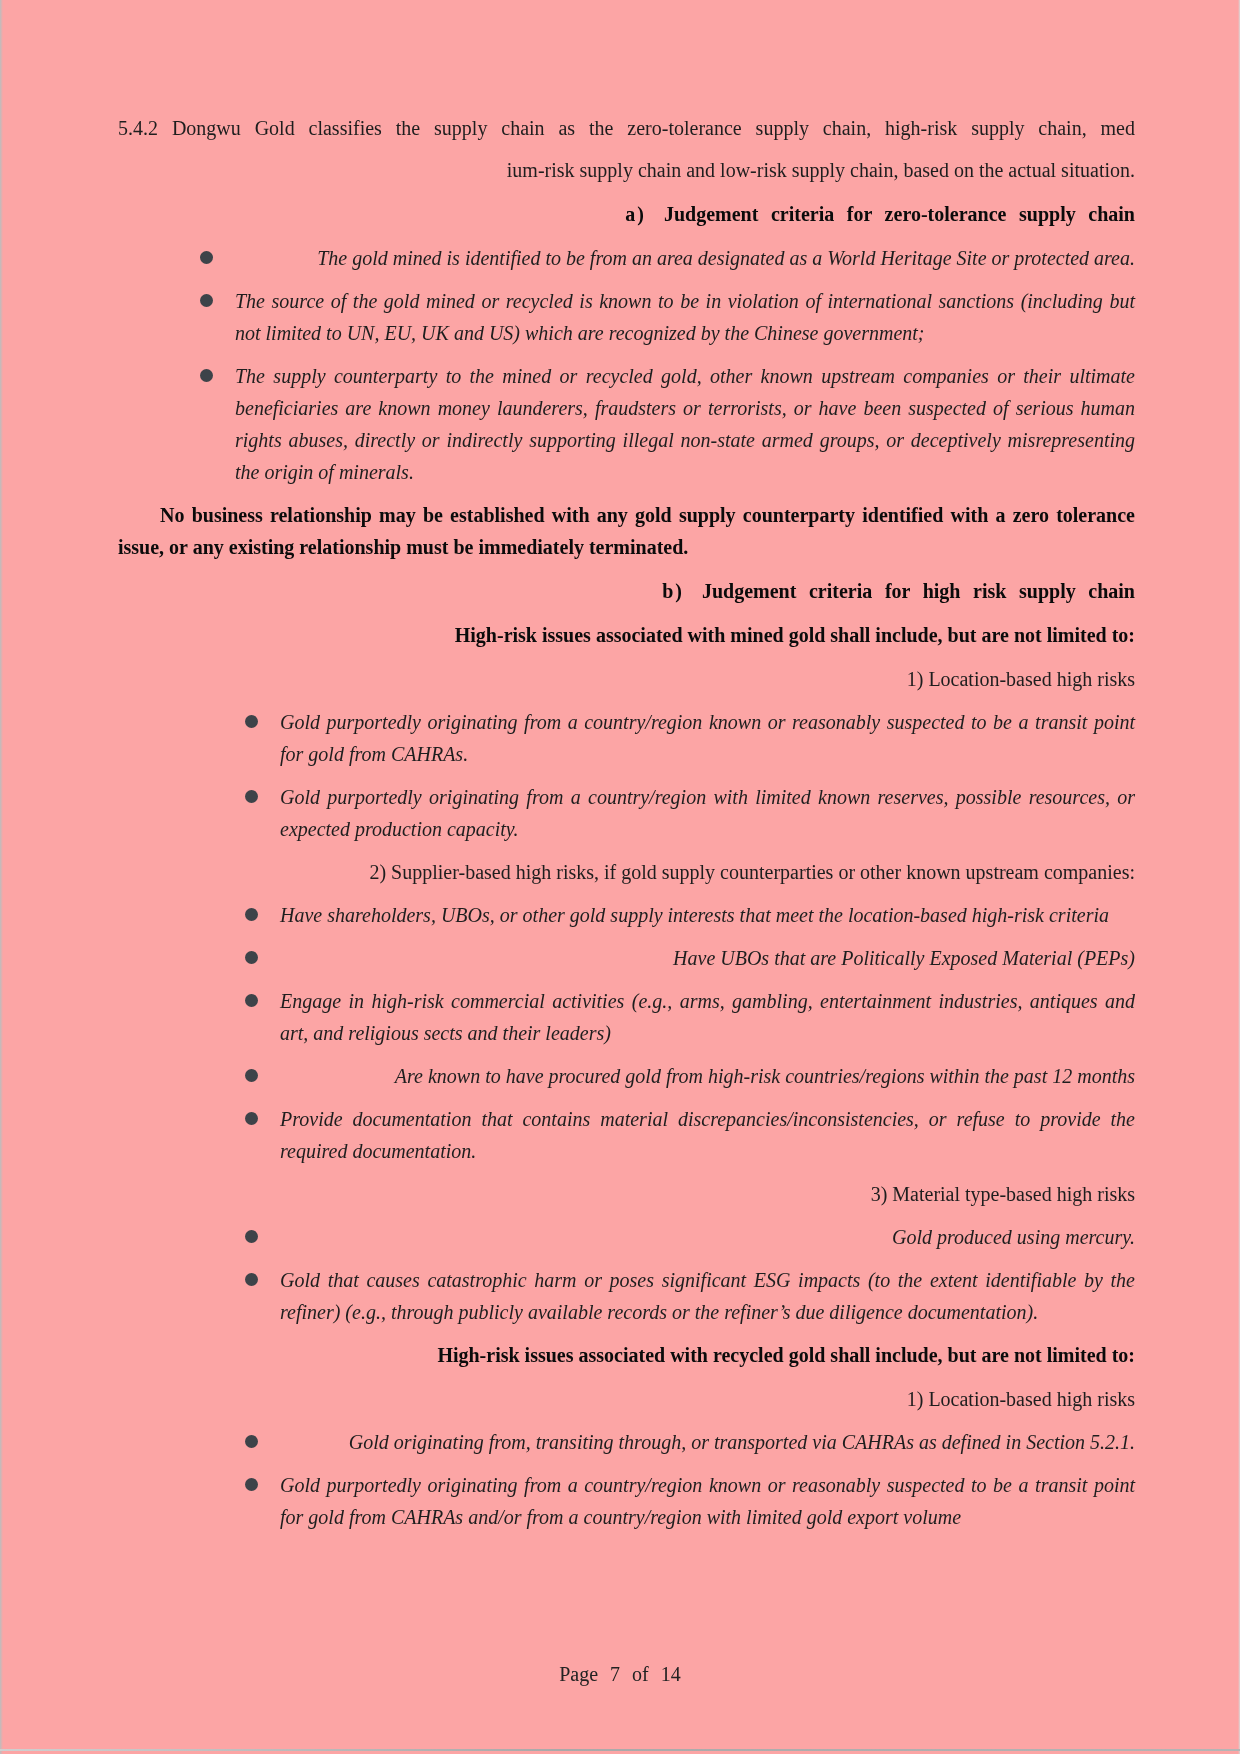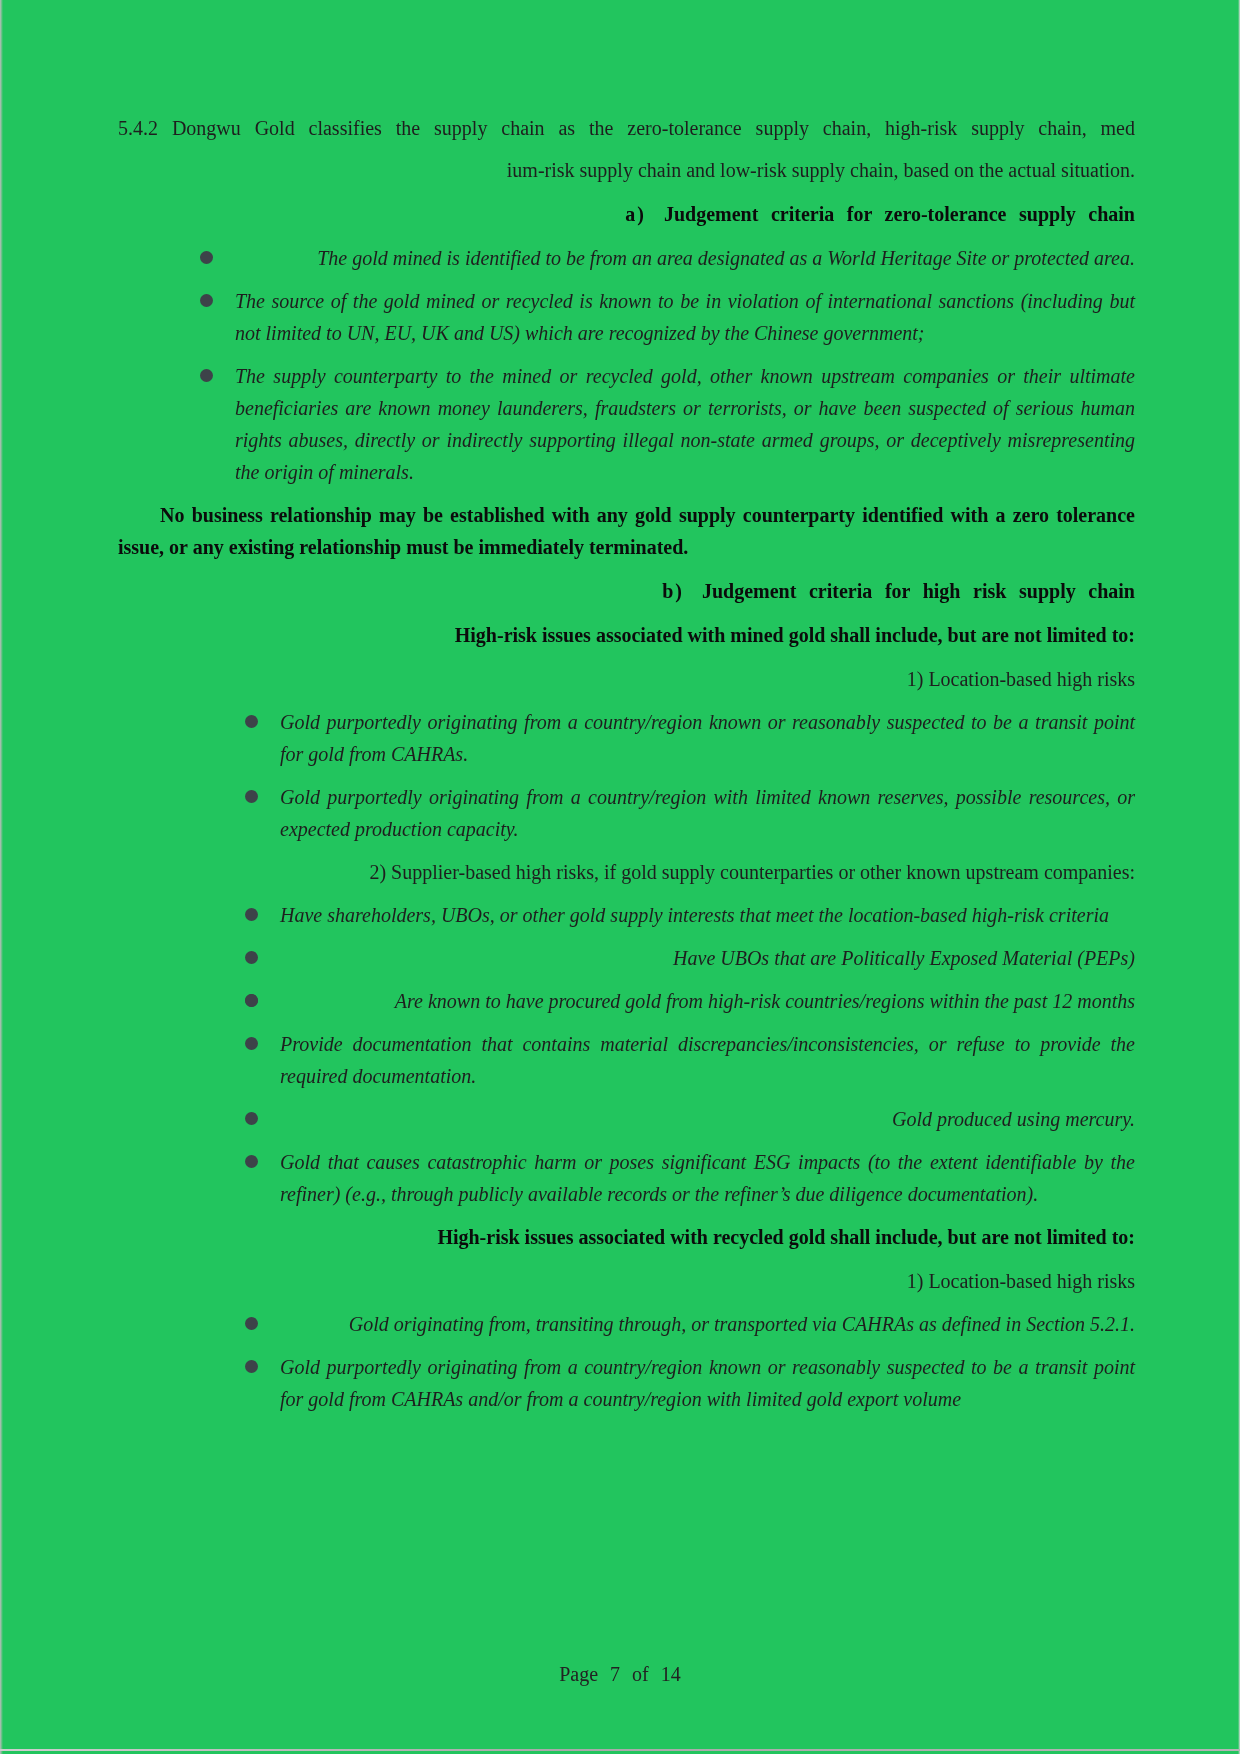--- a/index.html
+++ b/index.html
@@ -69,21 +69,21 @@
   .footer{
     position:absolute;left:0;top:1658px;width:100%;
     text-align:center;
     font-size:20px;color:#222;
     word-spacing:0.35em;
   }
 </style>
 </head>
 <body>
 
-<div class="page" style="background: #22c55e; color: rgb(30, 30, 30);">
+<div class="page" style="background: #fca5a5; color: rgb(30, 30, 30);">
   <div class="scan-edge-left"></div>
   <div class="scan-edge-right"></div>
   <div class="scan-edge-bottom"></div>
 
   <div class="content">
 
     <p class="just-all">5.4.2 Dongwu Gold classifies the supply chain as the zero-tolerance supply chain, high-risk supply chain, med</p>
     <p style="margin-bottom:12px;">ium-risk supply chain and low-risk supply chain, based on the actual situation.</p>
 
     <p class="ab-head"><span class="ab-label">a)</span><span>Judgement criteria for zero-tolerance supply chain</span></p>
@@ -121,30 +121,32 @@
     <div class="li li-b">
       <span class="dot"></span>
       <p class="just">Have shareholders, UBOs, or other gold supply interests that meet the location-based high-risk criteria</p>
     </div>
     <div class="li li-b">
       <span class="dot"></span>
       <p>Have UBOs that are Politically Exposed Material (PEPs)</p>
     </div>
     <div class="li li-b">
       <span class="dot"></span>
+      <p class="just">Engage in high-risk commercial activities (e.g., arms, gambling, entertainment industries, antiques and art, and religious sects and their leaders)</p>
     </div>
     <div class="li li-b">
       <span class="dot"></span>
       <p>Are known to have procured gold from high-risk countries/regions within the past 12 months</p>
     </div>
     <div class="li li-b">
       <span class="dot"></span>
       <p class="just">Provide documentation that contains material discrepancies/inconsistencies, or refuse to provide the required documentation.</p>
     </div>
 
+    <p class="group-label">3) Material type-based high risks</p>
     <div class="li li-b">
       <span class="dot"></span>
       <p>Gold produced using mercury.</p>
     </div>
     <div class="li li-b">
       <span class="dot"></span>
       <p class="just">Gold that causes catastrophic harm or poses significant ESG impacts (to the extent identifiable by the refiner) (e.g., through publicly available records or the refiner’s due diligence documentation).</p>
     </div>
 
     <p class="subhead">High-risk issues associated with recycled gold shall include, but are not limited to:</p>

